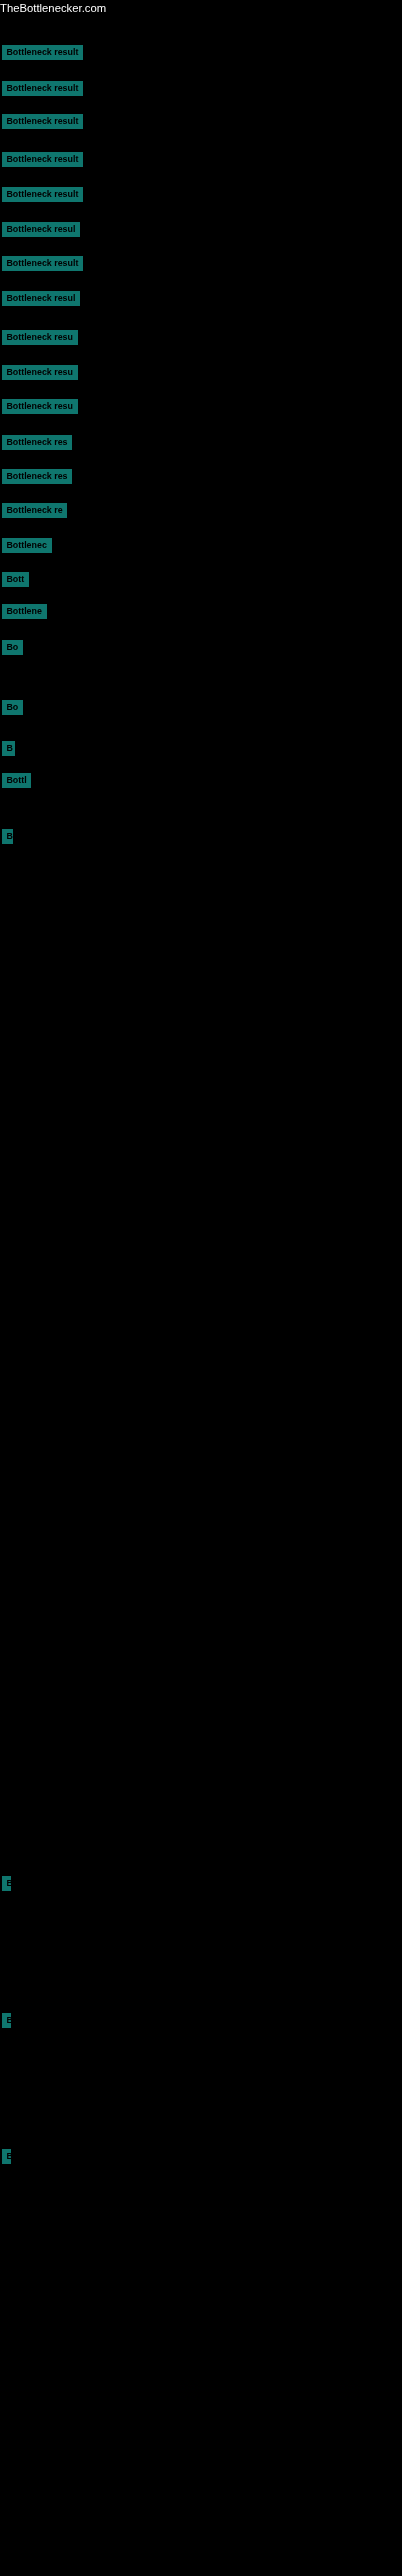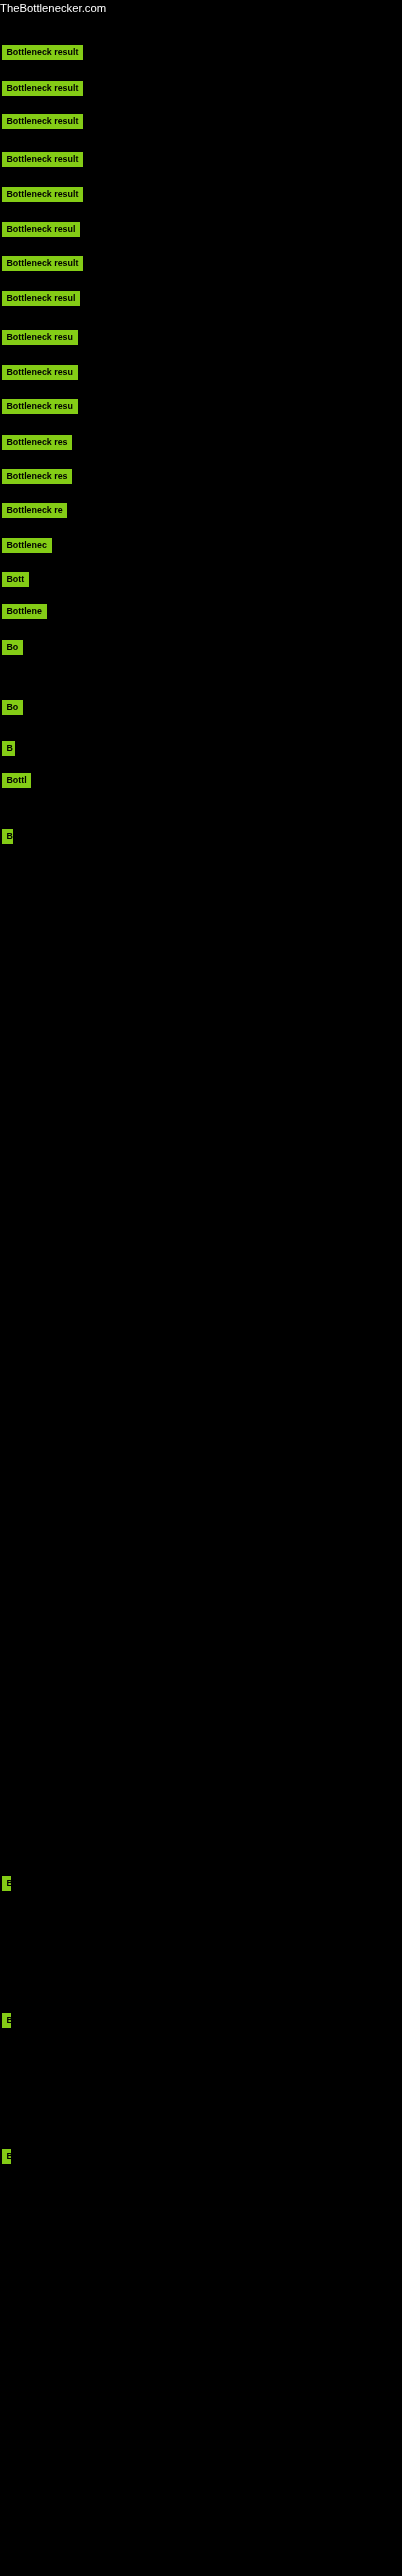--- a/index.html
+++ b/index.html
@@ -18,21 +18,21 @@
 
     .site-title {
       text-align: center;
       color: #ffffff;
       font-size: 11.3px;
       padding: 4.8px 0;
       font-weight: normal;
     }
 
     .bottleneck-badge {
-      background-color: #84cc16;
+      background-color: #0f766e;
       color: #000000;
       font-size: 8.9px;
       font-weight: bold;
       padding: 2.4px 4.8px;
       display: inline-block;
       position: absolute;
       left: 1.6px;
       white-space: nowrap;
       overflow: hidden;
     }

